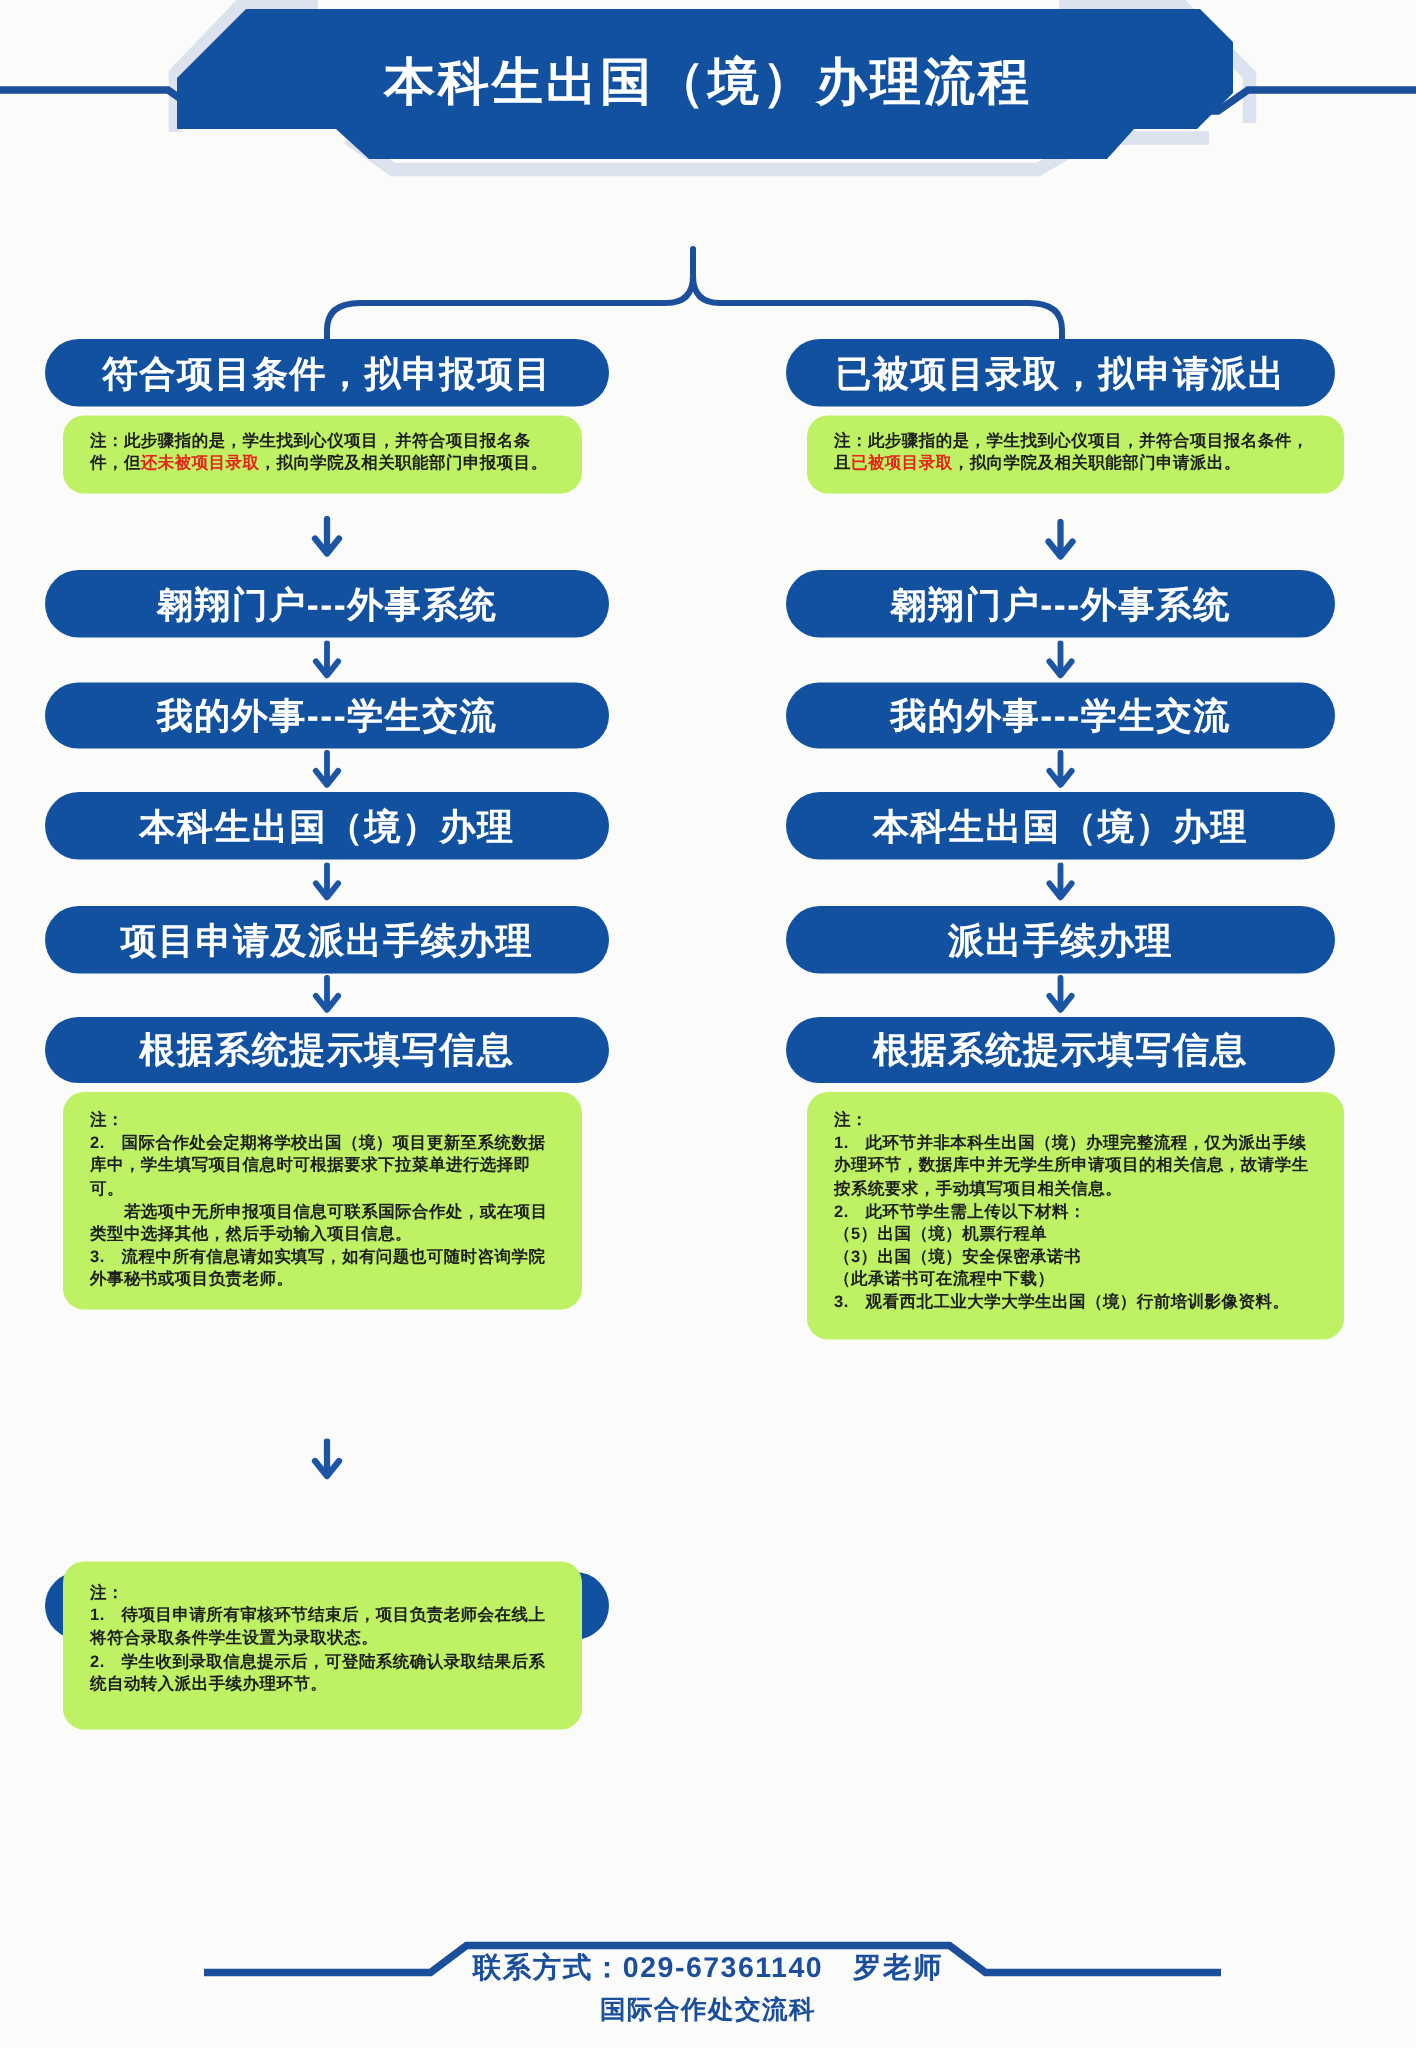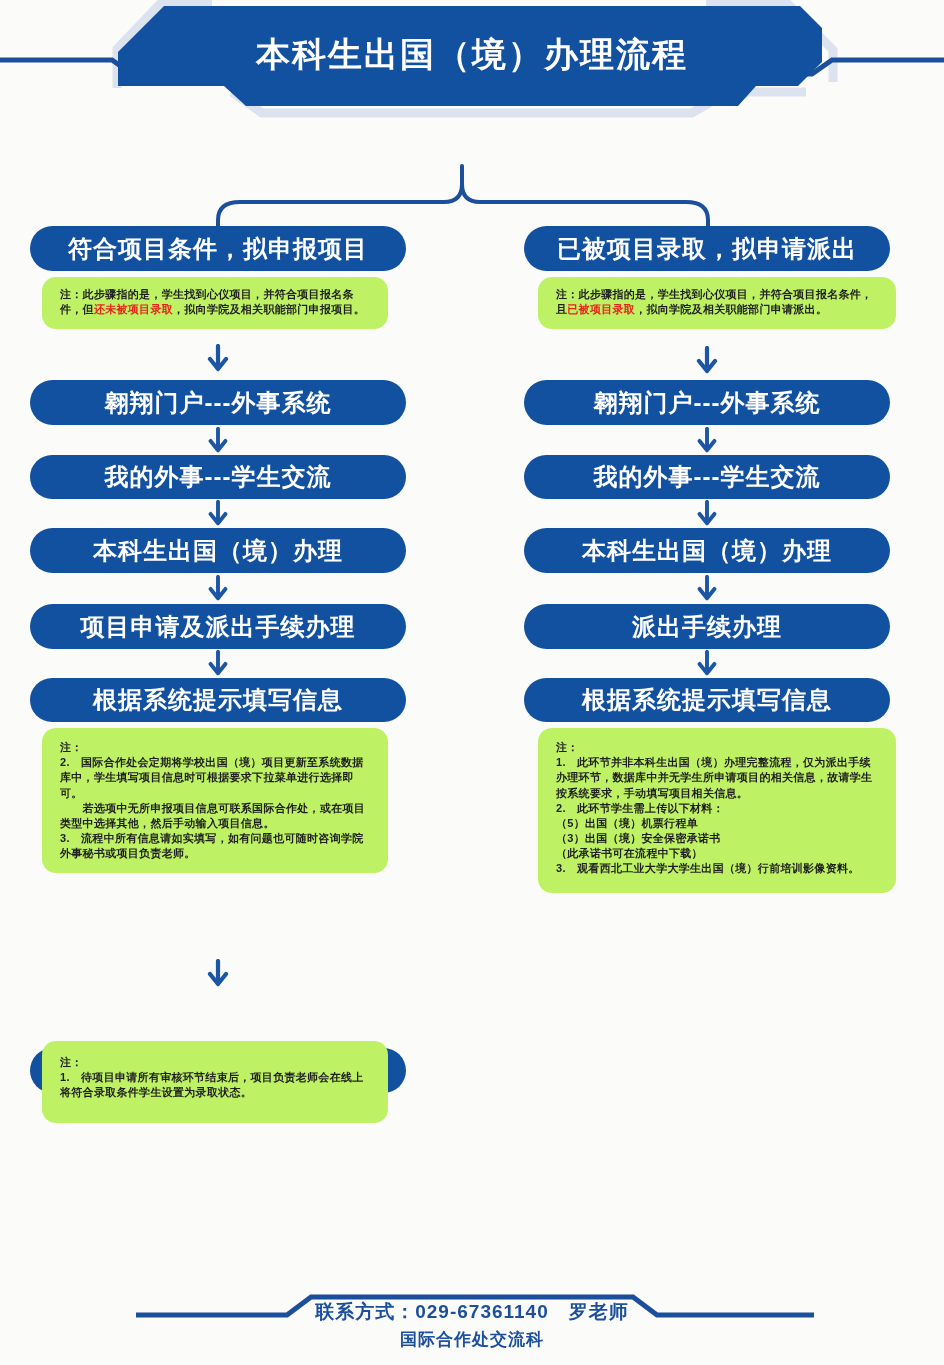--- a/index.html
+++ b/index.html
@@ -135,20 +135,21 @@
 
   <svg class="arrow" style="left:206px;top:959px;" viewBox="0 0 24 28">
     <path d="M12,2 L12,23 M4,15 L12,25 L20,15" fill="none" stroke="#1b55a4" stroke-width="4.2" stroke-linecap="round" stroke-linejoin="round"></path>
   </svg>
 
   <div class="pill pill-l" style="top:1048px;font-size:17px;">录取后自动转入派出手续办理</div>
 
   <div class="note" style="left:42px;top:1041px;width:346px;padding-top:14px;padding-bottom:22px;">
     <div class="note-line">注：</div>
     <div class="note-line">1.　待项目申请所有审核环节结束后，项目负责老师会在线上将符合录取条件学生设置为录取状态。</div>
+    <div class="note-line">2.　学生收到录取信息提示后，可登陆系统确认录取结果后系统自动转入派出手续办理环节。</div>
   </div>
 
   <div class="pill pill-r" style="top:226px;">已被项目录取，拟申请派出</div>
 
   <div class="note" style="left:538px;top:277px;width:358px;">
     <span>注：此步骤指的是，学生找到心仪项目，并符合项目报名条件，且</span><span class="red">已被项目录取</span><span>，拟向学院及相关职能部门申请派出。</span>
   </div>
 
   <svg class="arrow" style="left:695px;top:346px;" viewBox="0 0 24 28">
     <path d="M12,2 L12,23 M4,15 L12,25 L20,15" fill="none" stroke="#1b55a4" stroke-width="4.2" stroke-linecap="round" stroke-linejoin="round"></path>

